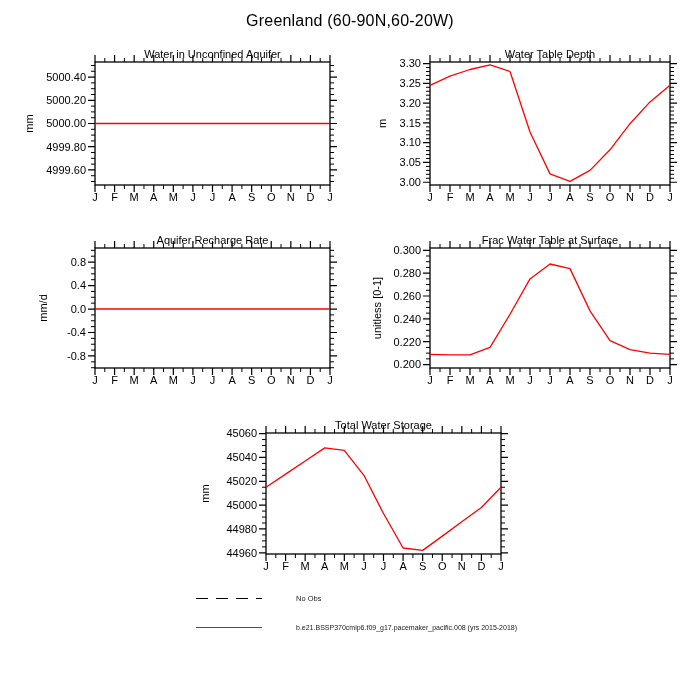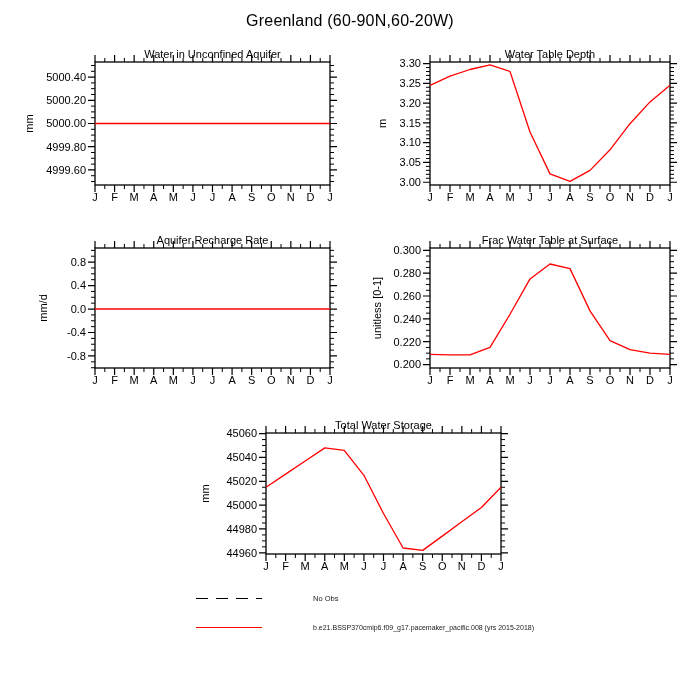--- a/index.html
+++ b/index.html
@@ -4,21 +4,21 @@
 <style>
   html,body{margin:0;padding:0;background:#ffffff;}
   body{width:700px;height:700px;position:relative;overflow:hidden;
        font-family:"Liberation Sans", sans-serif;color:#000;}
   #figure{position:absolute;inset:0;}
   #main-title{position:absolute;top:12px;left:0;width:700px;text-align:center;
               font-size:16px;letter-spacing:0.2px;}
   #charts-svg{position:absolute;left:0;top:0;}
   #charts-svg text{font-family:"Liberation Sans", sans-serif;fill:#000;}
   .legend-row{position:absolute;display:flex;align-items:center;}
-  .legend-row .legend-label{margin-left:18px;white-space:nowrap;color:#1a1a1a;padding-left:32px;}
+  .legend-row .legend-label{margin-left:1px;white-space:nowrap;color:#1a1a1a;padding-left:32px;}
   #legend-no-obs{left:195px;top:594px;}
   #legend-no-obs .legend-label{font-size:7.5px;}
   #legend-series{left:195px;top:624px;}
   #legend-series .legend-label{font-size:7px;}
 </style>
 </head>
 <body>
 
 <div id="figure">
 

